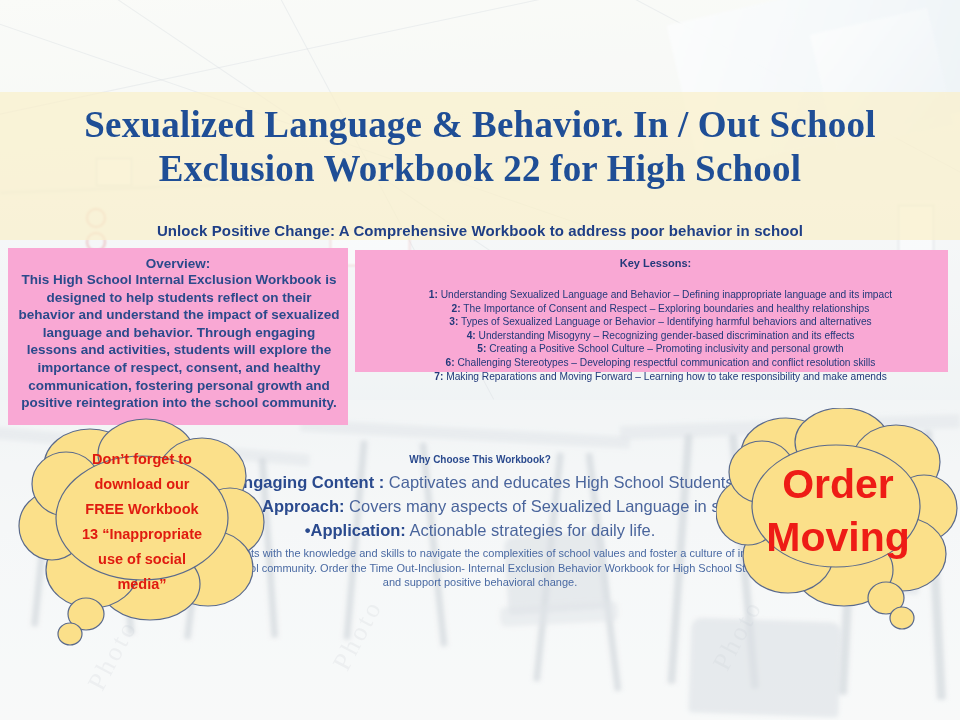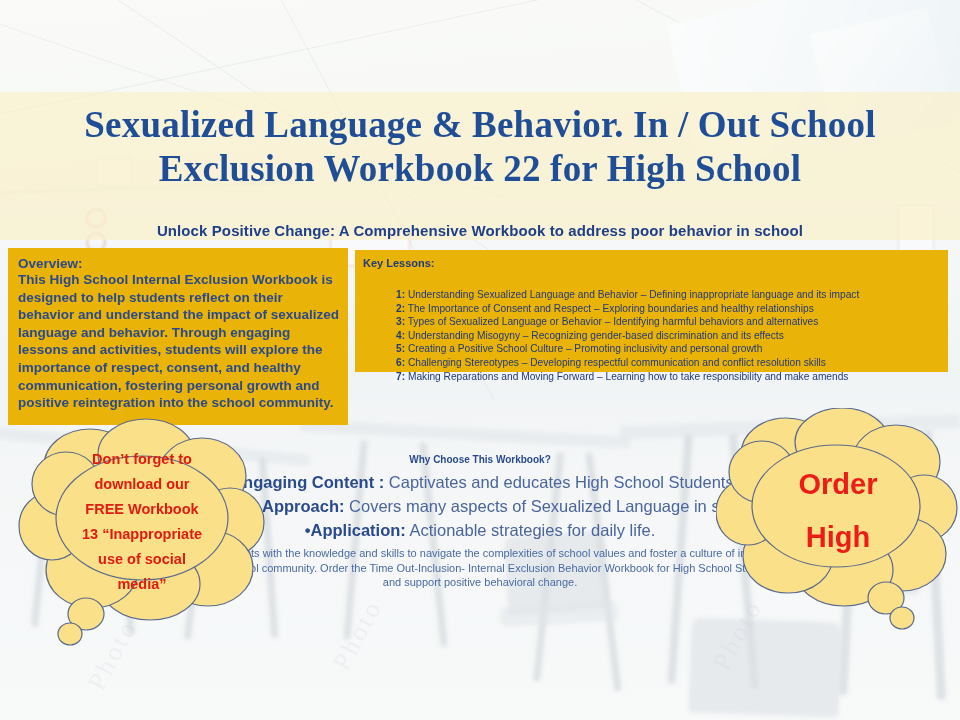--- a/index.html
+++ b/index.html
@@ -82,21 +82,21 @@
     letter-spacing:.2px;
   }
   .subtitle{
     position:absolute;left:0;top:222px;width:960px;text-align:center;
     font-family:"Liberation Sans", sans-serif;
     font-weight:bold;font-size:15px;color:#1f3f86;
     letter-spacing:.1px;
   }
 
   
-  .ybox{position:absolute;background:#eab308;}
+  .ybox{position:absolute;background:#f9a8d4;text-align:center;}
   #overview-box{left:8px;top:248px;width:340px;height:177px;}
   #lessons-box{left:355px;top:250px;width:593px;height:122px;}
 
   .ov-head{
     font-family:"Liberation Sans",sans-serif;font-weight:bold;
     font-size:13.5px;color:#2b4a8b;padding:8px 10px 0 10px;
   }
   .ov-body{
     font-family:"Liberation Sans",sans-serif;font-weight:bold;
     font-size:13.5px;line-height:17.6px;color:#2b4a8b;
@@ -143,21 +143,21 @@
     display:flex;flex-direction:column;align-items:center;justify-content:center;
     pointer-events:none;
   }
   .left-txt{
     font-family:"Liberation Sans",sans-serif;font-weight:bold;
     font-size:14.5px;line-height:25px;color:#e01b10;text-align:center;
     margin-top:-22px;
   }
   .right-txt{
     font-family:"Liberation Sans",sans-serif;font-weight:bold;
-    font-size:29px;line-height:53px;color:#ee1c16;text-align:center;
+    font-size:41px;line-height:53px;color:#ee1c16;text-align:center;
     margin-top:-20px;
   }
 </style>
 </head>
 <body>
 
 <div id="poster">
 
   <div class="photo">
     <div class="ceiling"></div>
@@ -299,18 +299,18 @@
         <ellipse cx="32" cy="104" rx="32" ry="33"></ellipse>
         <ellipse cx="46" cy="64" rx="33" ry="31"></ellipse>
         <ellipse cx="120" cy="98" rx="84" ry="61"></ellipse>
         <ellipse cx="170" cy="190" rx="18" ry="16"></ellipse>
         <ellipse cx="186" cy="210" rx="12" ry="11"></ellipse>
       </g>
     </svg>
     <div class="cloud-text">
       <div class="right-txt" id="right-cloud-text">
           <div>Order</div>
-          <div>High</div>
+          <div>Moving</div>
         </div>
     </div>
   </div>
 
 </div>
 
 </body></html>

